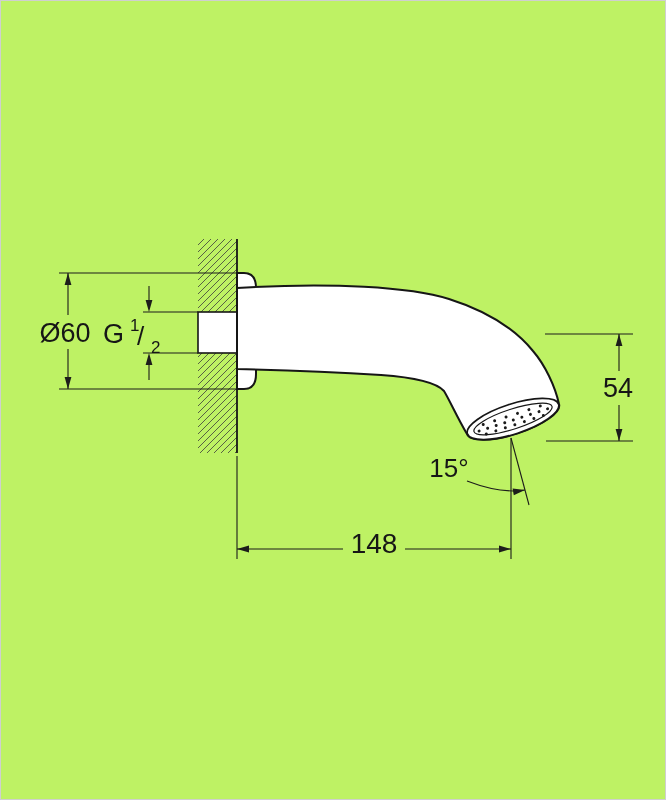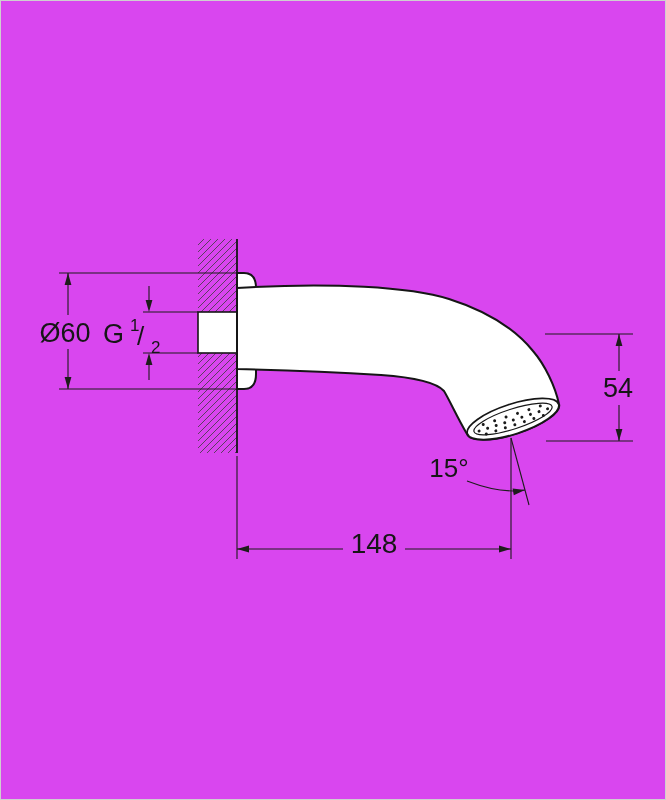--- a/index.html
+++ b/index.html
@@ -6,21 +6,21 @@
     margin: 0;
     padding: 0;
     background: #ffffff;
     font-family: "Liberation Sans", sans-serif;
   }
   .frame {
     position: relative;
     width: 664px;
     height: 798px;
     border: 1px solid #cfcfcf;
-    background: #d946ef;
+    background: #bef264;
     overflow: hidden;
   }
   svg { display: block; }
   text {
     fill: #161616;
     font-family: "Liberation Sans", sans-serif;
   }
   .dimline { stroke: #1d1d1b; stroke-width: 1.1; fill: none; }
   .product { stroke: #161616; stroke-width: 2; fill: #ffffff; }
   .arrow   { fill: #1d1d1b; stroke: none; }

